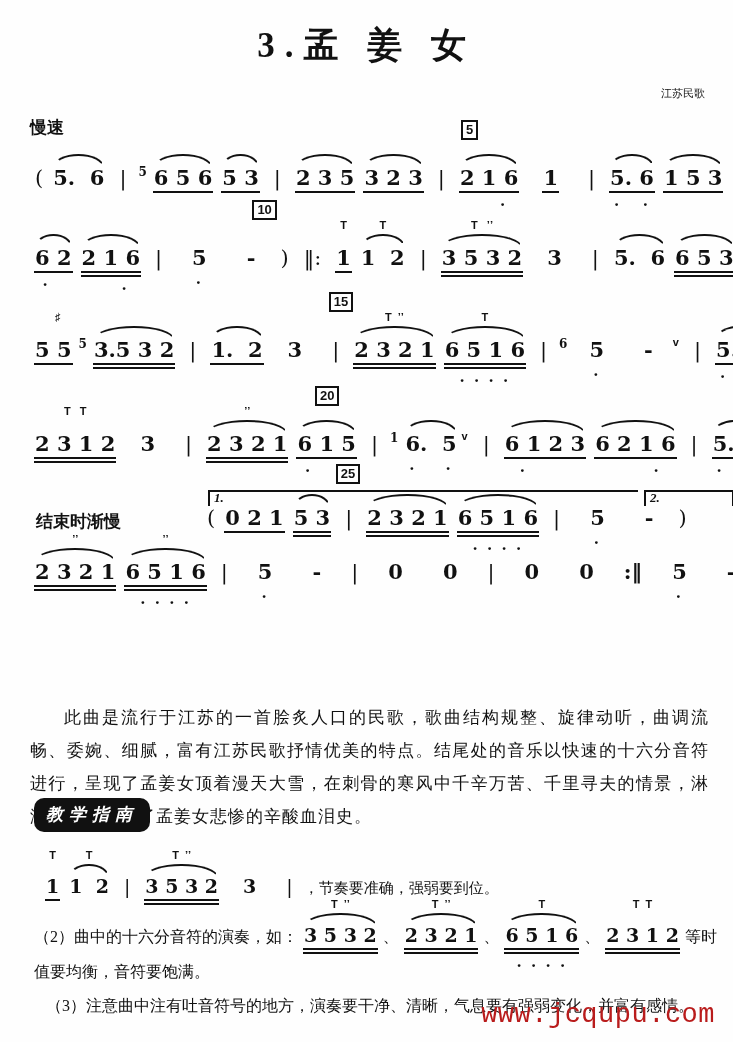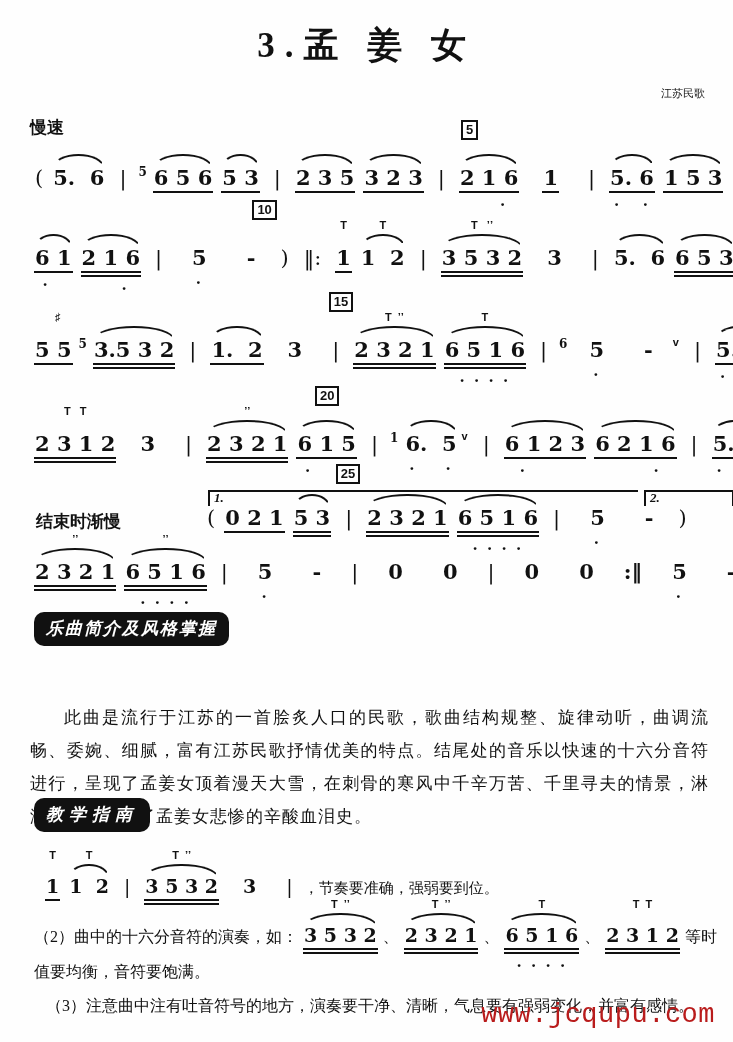--- a/index.html
+++ b/index.html
@@ -102,21 +102,21 @@
         <span class="tok u1"><i class="arc"></i><span class="nt">2 1 6</span><b class="below">    .</b></span>
         <span class="tok w u1"><span class="nt">1</span></span>
         <span class="tok bar"><span class="nt">|</span></span>
         <span class="tok u1"><i class="arc"></i><span class="nt">5. 6</span><b class="below">.   .</b></span>
         <span class="tok u1"><i class="arc"></i><span class="nt">1 5 3</span></span>
       </div>
   </div>
   <div class="system" style="top:214px">
     <b class="mnum" style="left: 32%;">10</b>
     <div class="trow">
-        <span class="tok u1"><i class="arc"></i><span class="nt">6 1</span><b class="below">.  </b></span>
+        <span class="tok u1"><i class="arc"></i><span class="nt">6 2</span><b class="below">.  </b></span>
         <span class="tok u2"><i class="arc"></i><span class="nt">2 1 6</span><b class="below">    .</b></span>
         <span class="tok bar"><span class="nt">|</span></span>
         <span class="tok w"><span class="nt">5</span><b class="below">.</b></span>
         <span class="tok w"><span class="nt">-</span></span>
         <span class="tok pl"><span class="nt">)</span></span>
         <span class="tok bar"><span class="nt">‖:</span></span>
         <span class="tok u1"><b class="above">T</b><span class="nt">1</span></span>
         <span class="tok"><i class="arc"></i><b class="above">T</b><span class="nt">1  2</span></span>
         <span class="tok bar"><span class="nt">|</span></span>
         <span class="tok u2"><i class="arc"></i><b class="above">T   ʼʼ</b><span class="nt">3 5 3 2</span></span>
@@ -199,21 +199,20 @@
         <span class="tok w"><span class="nt">0</span></span>
         <span class="tok bar"><span class="nt">|</span></span>
         <span class="tok w"><span class="nt">0</span></span>
         <span class="tok w"><span class="nt">0</span></span>
         <span class="tok bar fin"><span class="nt">:‖</span></span>
         <span class="tok w"><span class="nt">5</span><b class="below">.</b></span>
         <span class="tok w"><span class="nt">-</span></span>
       </div>
   </div>
 
-  <div id="badge1" class="badge">乐曲简介及风格掌握</div>
   <div id="intro">此曲是流行于江苏的一首脍炙人口的民歌，歌曲结构规整、旋律动听，曲调流畅、委婉、细腻，富有江苏民歌抒情优美的特点。结尾处的音乐以快速的十六分音符进行，呈现了孟姜女顶着漫天大雪，在刺骨的寒风中千辛万苦、千里寻夫的情景，淋漓尽致地诉说了孟姜女悲惨的辛酸血泪史。</div>
 
   <div id="badge2" class="badge">教学指南</div>
 
   <div id="guide">
     <div class="snipline">
       <span class="snip">
           <span class="tok u1"><b class="above">T</b><span class="nt">1</span></span>
           <span class="tok"><i class="arc"></i><b class="above">T</b><span class="nt">1  2</span></span>
           <span class="tok bar"><span class="nt">|</span></span>

